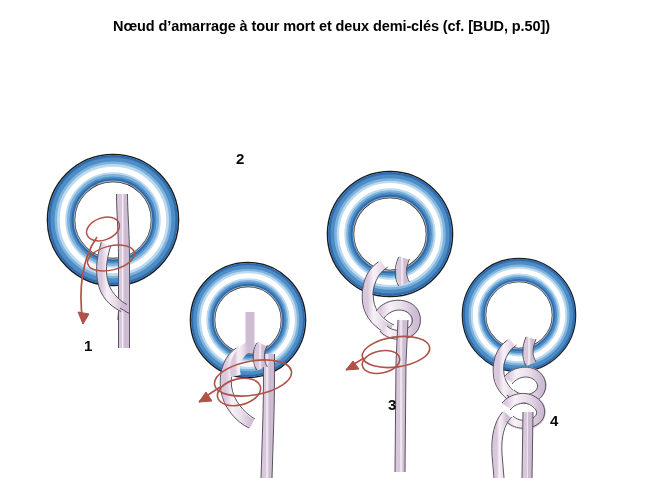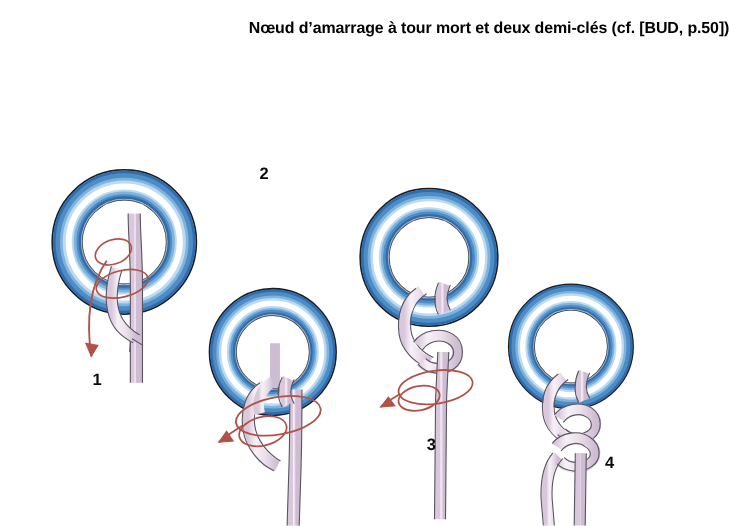--- a/index.html
+++ b/index.html
@@ -19,21 +19,21 @@
     position: relative;
     width: 663px;
     height: 478px;
     background: #ffffff;
   }
   #title {
     position: absolute;
     left: 0;
     top: 18px;
     width: 663px;
-    text-align: right;
+    text-align: center;
     font-family: "Liberation Sans", sans-serif;
     font-size: 14.5px;
     font-weight: bold;
     color: #000000;
     letter-spacing: -0.1px;
     white-space: nowrap;
   }
   #figure {
     position: absolute;
     left: 0;

